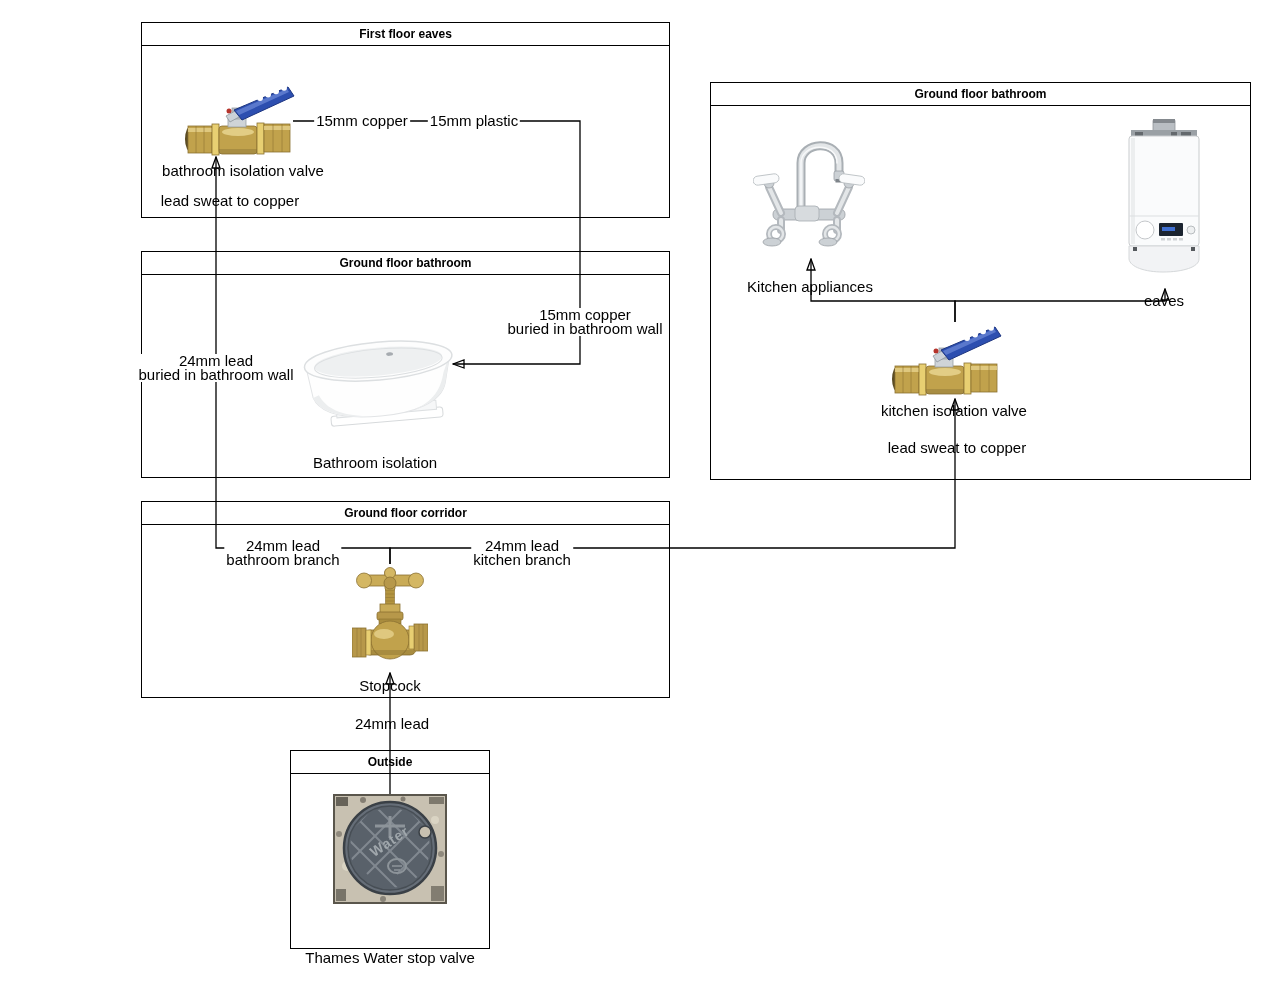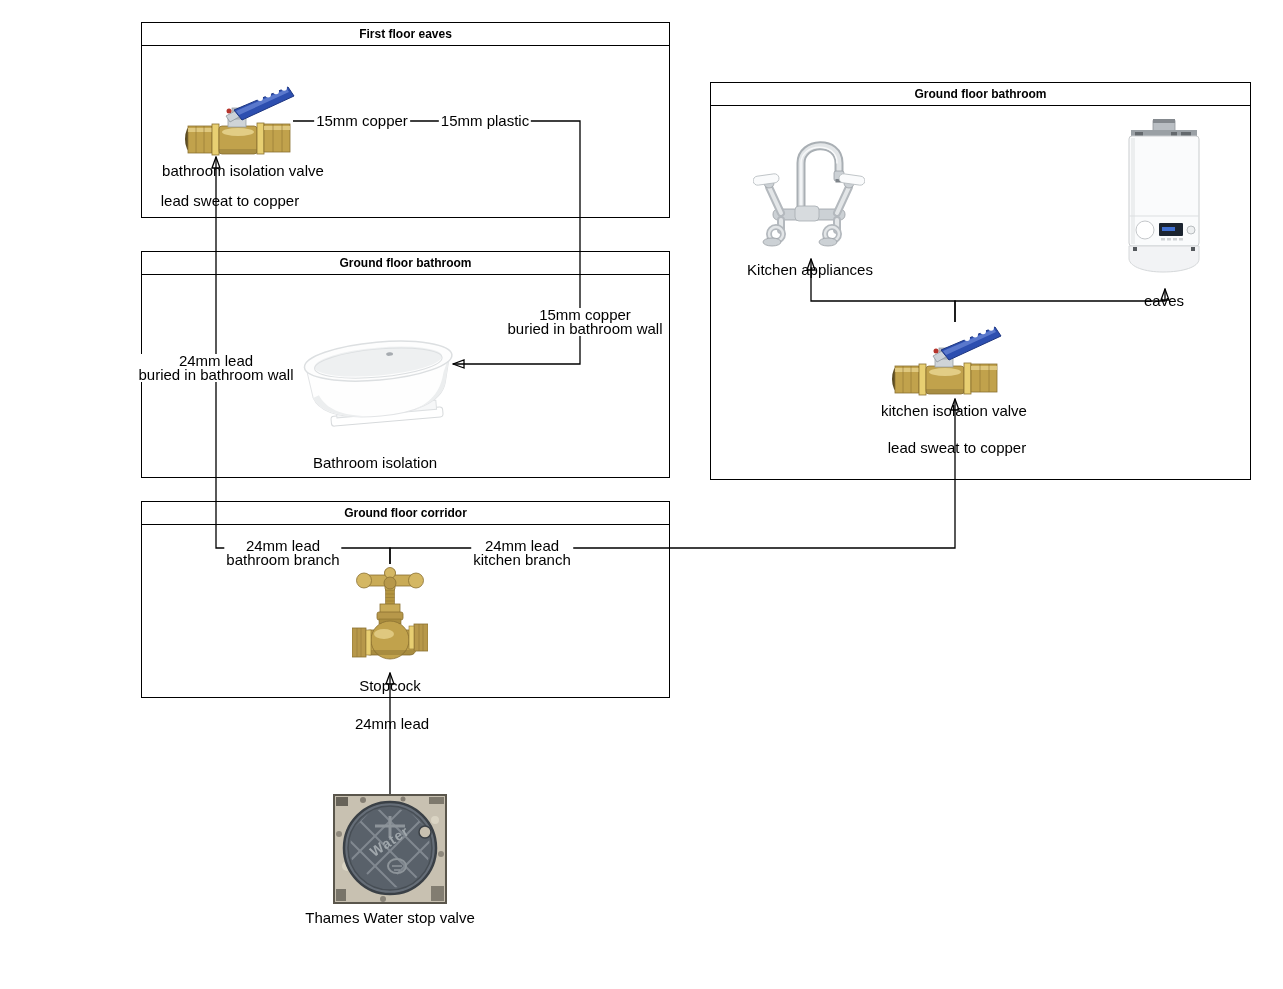--- a/index.html
+++ b/index.html
@@ -43,20 +43,23 @@
   </div>
 
   <div class="swimlane" style="left:141px;top:251px;width:529px;height:227px;">
     <div class="title">Ground floor bathroom</div>
   </div>
 
   <div class="swimlane" style="left:141px;top:501px;width:529px;height:197px;text-align:center;">
     <div class="title">Ground floor corridor</div>
   </div>
 
+  <div class="swimlane" style="left:290px;top:750px;width:200px;height:199px;">
+    <div class="title">Outside</div>
+  </div>
 
   <div class="swimlane" style="left:710px;top:82px;width:541px;height:398px;">
     <div class="title">Ground floor bathroom</div>
   </div>
 
   <svg id="connectors" width="1283" height="989">
     <defs>
       <marker id="arr" markerWidth="13" markerHeight="11" refX="12" refY="5" orient="auto" markerUnits="userSpaceOnUse">
         <path class="arrowhead" d="M1,1 L12,5 L1,9 Z" stroke="none"></path>
       </marker>
@@ -241,21 +244,21 @@
     <path d="M4,127 L74,127 L74,140 C74,148 58,153 38,153 C20,153 5,148 4,140 Z" fill="#f2f3f5" stroke="#d5d8da"></path>
     <rect x="8" y="128" width="4" height="4" fill="#55595d"></rect>
     <rect x="66" y="128" width="4" height="4" fill="#55595d"></rect>
   </svg>
 
   <svg class="icon" style="left:891px;top:320px" width="114" height="78" viewBox="0 0 114 78">
     <use href="#ball-valve-sym"></use>
   </svg>
 
   <div class="lbl bg" style="left:362px;top:121px">15mm copper</div>
-  <div class="lbl bg" style="left:485px;top:121px">15mm plastic</div>
+  <div class="lbl bg" style="left:474px;top:121px">15mm plastic</div>
 
   <div class="lbl bg" style="left:585px;top:322px">
     <div>15mm copper</div>
     <div>buried in bathroom wall</div>
   </div>
 
   <div class="lbl bg" style="left:216px;top:368px">
     <div>24mm lead</div>
     <div>buried in bathroom wall</div>
   </div>
@@ -268,19 +271,19 @@
   <div class="lbl bg" style="left:522px;top:553px">
     <div>24mm lead</div>
     <div>kitchen branch</div>
   </div>
 
   <div class="lbl" style="left:243px;top:171px">bathroom isolation valve</div>
   <div class="lbl" style="left:230px;top:201px">lead sweat to copper</div>
   <div class="lbl" style="left:375px;top:463px">Bathroom isolation</div>
   <div class="lbl" style="left:390px;top:686px">Stopcock</div>
   <div class="lbl" style="left:392px;top:724px">24mm lead</div>
-  <div class="lbl" style="left:390px;top:918px">Thames Water stop valve</div>
-  <div class="lbl" style="left:810px;top:270px">Kitchen appliances</div>
+  <div class="lbl" style="left:390px;top:958px">Thames Water stop valve</div>
+  <div class="lbl" style="left:810px;top:287px">Kitchen appliances</div>
   <div class="lbl" style="left:1164px;top:301px">eaves</div>
   <div class="lbl" style="left:954px;top:411px">kitchen isolation valve</div>
   <div class="lbl" style="left:957px;top:448px">lead sweat to copper</div>
 
 </div>
 
 </body></html>

